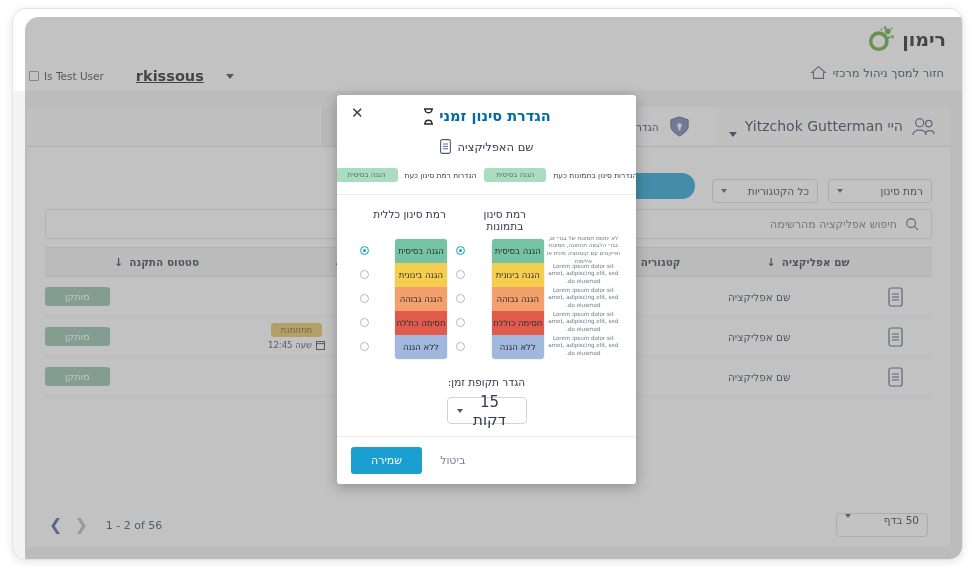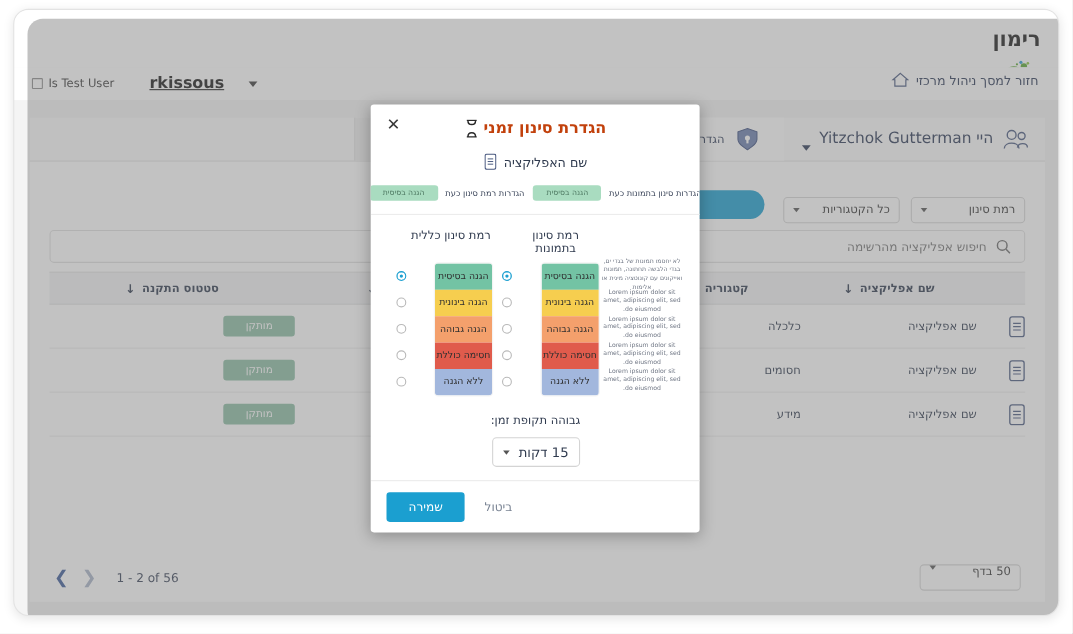--- a/index.html
+++ b/index.html
@@ -30,21 +30,20 @@
   
   .brand-bar {
     position: absolute; right: 0; top: 0;
     width: 100%; height: 52px;
     background: #ffffff;
   }
   .brand {
     position: absolute; right: 16px; top: 16px;
     display: flex; align-items: center; gap: 7px;
     direction: rtl;
-    flex-direction: column;
   }
   .brand-name {
     font-size: 19px; font-weight: bold; color: #1b1b1b;
     letter-spacing: 0px;
   }
   .brand-logo { width: 27px; height: 27px; display: block; }
 
   
   .return-row {
     position: absolute; right: 0; top: 52px;
@@ -203,21 +202,21 @@
   .c-cat    { width: 150px; }
   .c-catf   { width: 170px; }
   .c-sp     { width: 140px; }
   .c-stat   { width: 223px; }
   .tbl-row {
     display: flex; align-items: center;
     height: 40px;
     border-bottom: 1px solid #eeeeee;
     color: #2f3a4e;
   }
-  .td { display: flex; align-items: center; justify-content: flex-start; gap: 8px; }
+  .td { display: flex; align-items: center; justify-content: flex-end; gap: 8px; }
   .app-icon { width: 15px; height: 20px; }
   .badge-basic {
     display: inline-block;
     background: #dfeee4; color: #8aa793;
     border-radius: 3px; font-size: 9px;
     padding: 3px 18px;
   }
   .clock-icon { width: 12px; height: 12px; }
   .badge-installed {
     display: inline-block;
@@ -274,21 +273,21 @@
     direction: rtl;
     overflow: hidden;
   }
   .modal-head {
     position: relative;
     height: 42px;
     display: flex; align-items: center; justify-content: center;
   }
   .modal-title {
     display: flex; align-items: center; gap: 4px;
-    font-size: 14.5px; font-weight: bold; color: #c2410c;
+    font-size: 14.5px; font-weight: bold; color: #0369a1;
   }
   .hourglass { width: 13px; height: 17px; }
   .modal-close {
     position: absolute; left: 14px; top: 11px;
     font-size: 15px; color: #3a3a3a; cursor: pointer;
     line-height: 1; font-family: "DejaVu Sans", sans-serif;
   }
   .app-name-row {
     display: flex; align-items: center; justify-content: center;
     gap: 7px; margin-top: 2px;
@@ -367,21 +366,21 @@
   .period-block {
     margin-top: 16px; text-align: center;
   }
   .period-lbl { font-size: 10.5px; color: #2f3a4e; }
   .period-sel {
     margin: 9px auto 0;
     width: 80px; height: 27px;
     border: 1px solid #d4d4d4; border-radius: 4px;
     display: flex; align-items: center; justify-content: space-between;
     padding: 0 9px;
-    font-size: 12px; color: #2f3a4e; cursor: pointer;
+    font-size: 15px; color: #2f3a4e; cursor: pointer;
   }
   .period-sel .caret {
     width: 0; height: 0;
     border-left: 3.5px solid transparent;
     border-right: 3.5px solid transparent;
     border-top: 4.5px solid #555;
   }
 
   .modal-foot {
     position: absolute; left: 0; bottom: 0;
@@ -738,21 +737,21 @@
         <div class="radio">
             <i></i>
           </div>
         <div class="radio">
             <i></i>
           </div>
       </div>
     </div>
 
     <div class="period-block">
-      <div class="period-lbl">גבוהה תקופת זמן:</div>
+      <div class="period-lbl">הגדר תקופת זמן:</div>
       <div class="period-sel">
         <span>15 דקות</span>
         <span class="caret"></span>
       </div>
     </div>
 
     <div class="modal-foot">
       <button class="btn-save">שמירה</button>
       <button class="btn-cancel">ביטול</button>
     </div>

